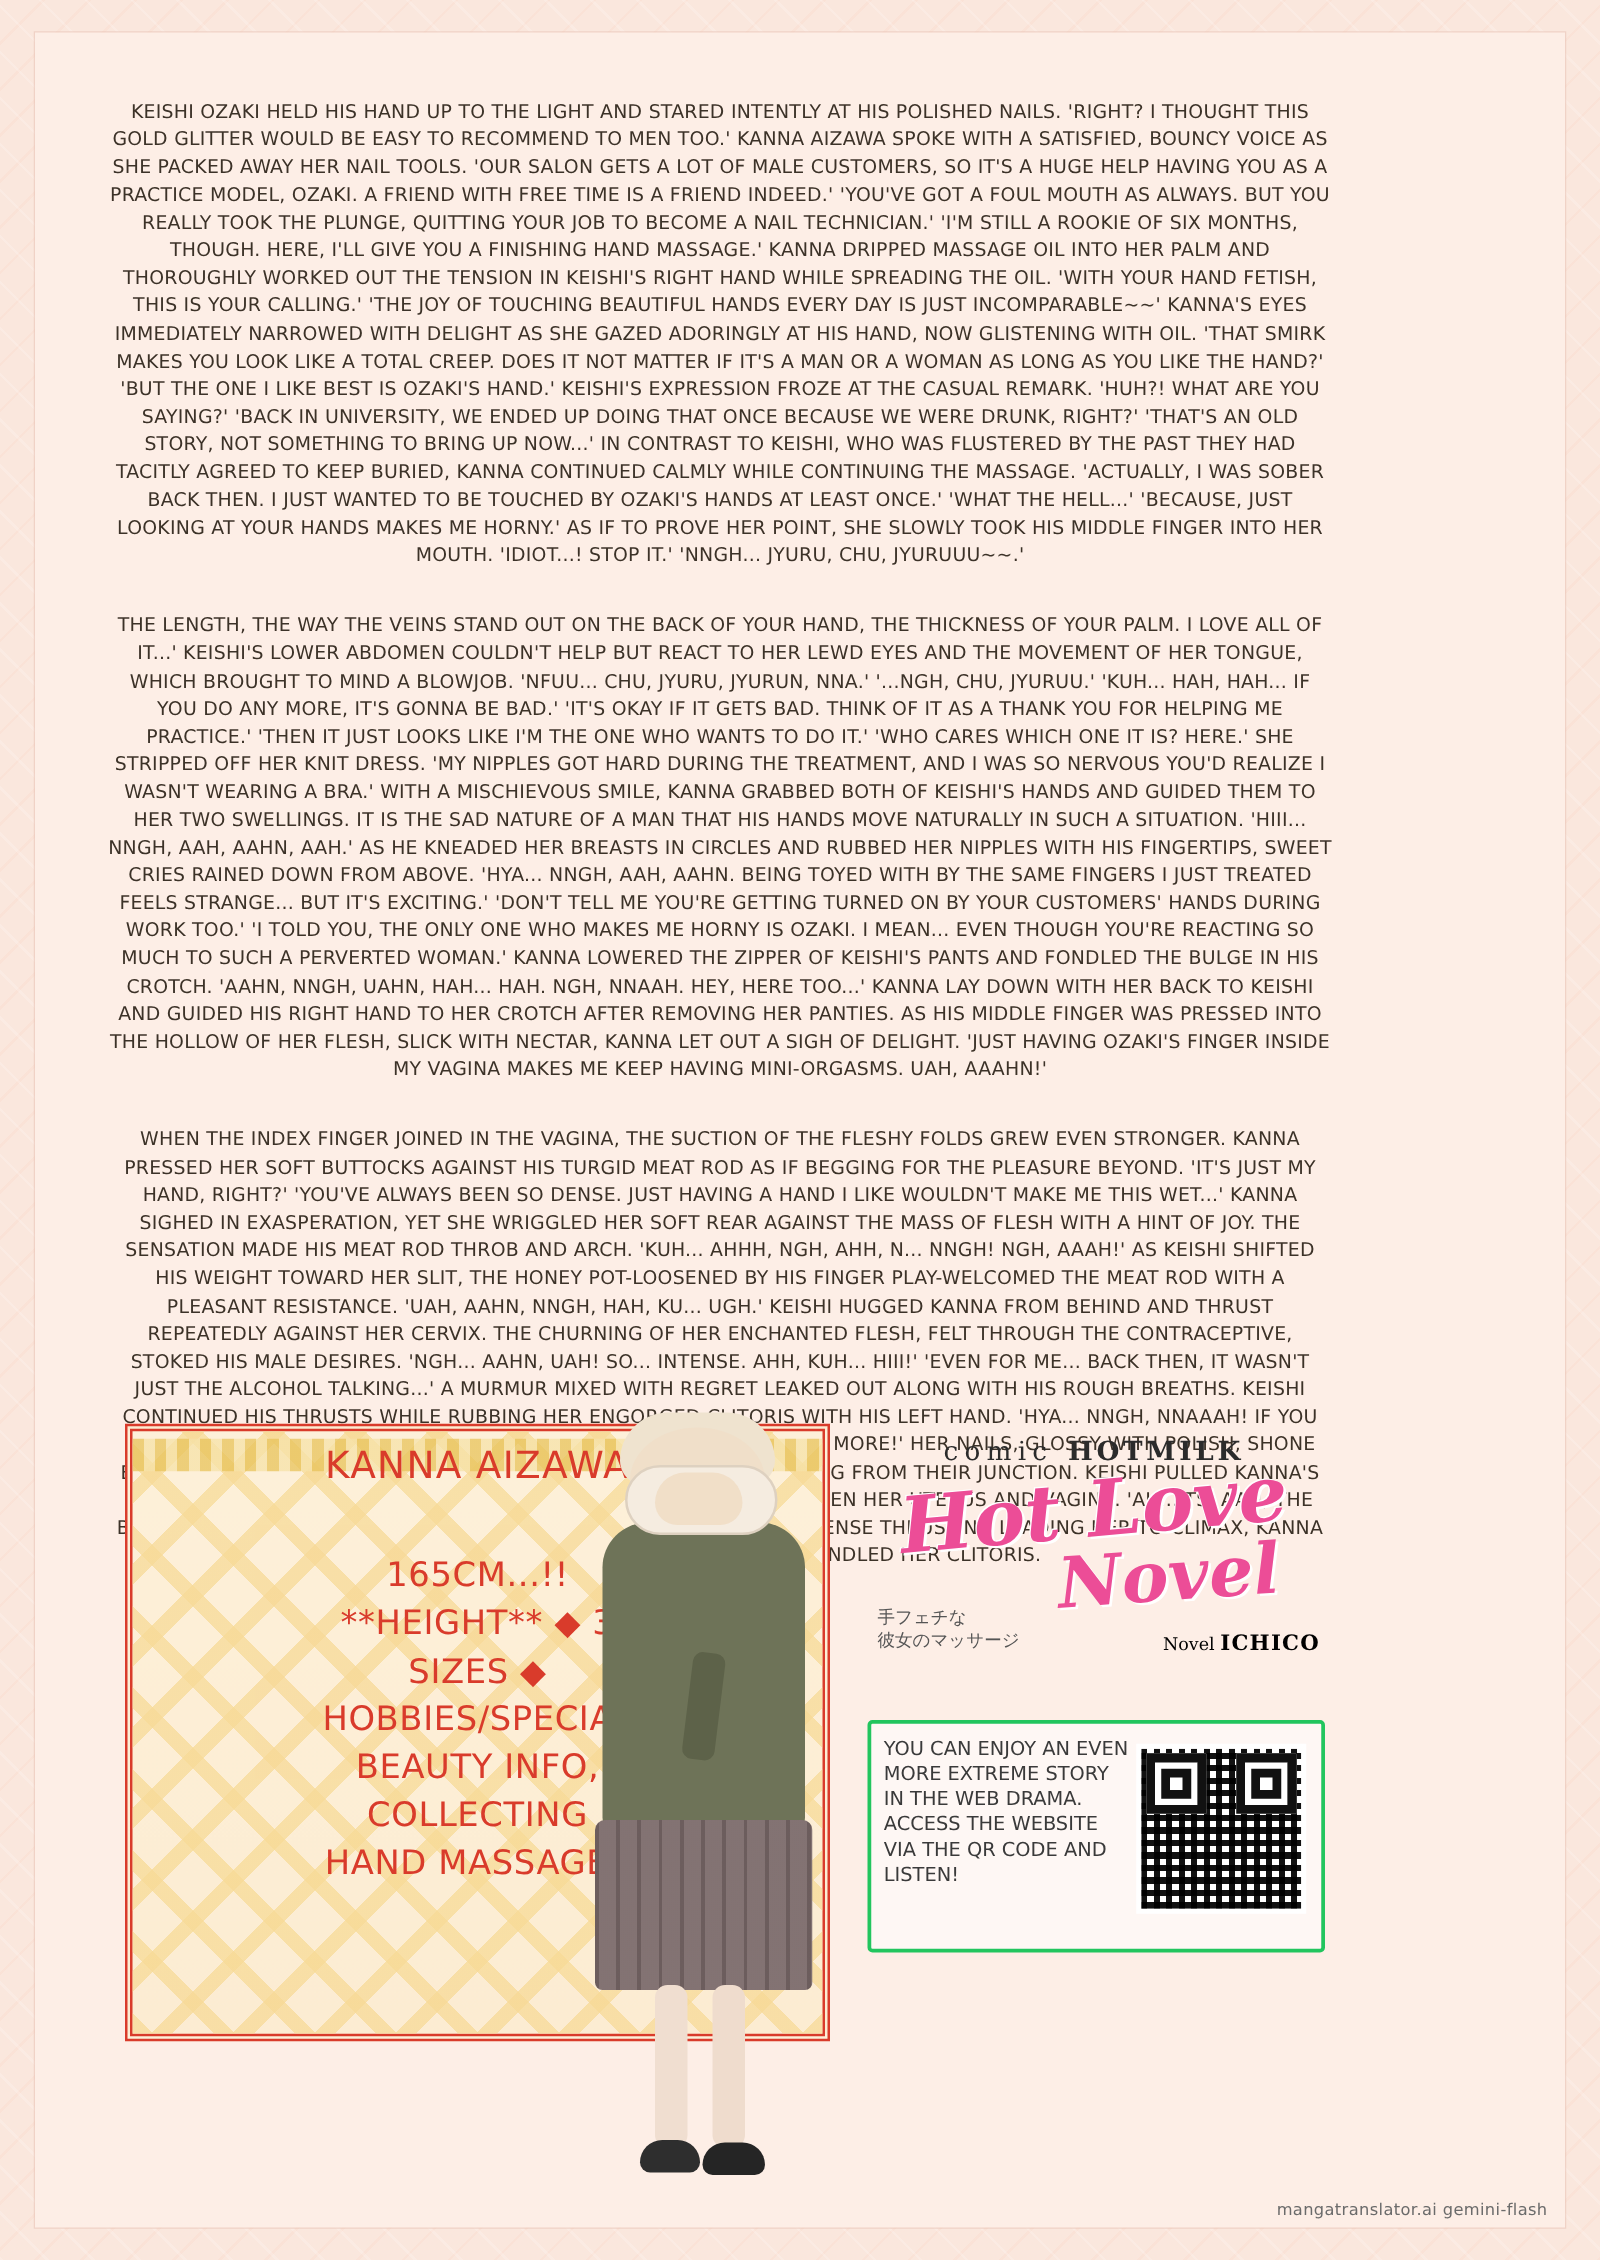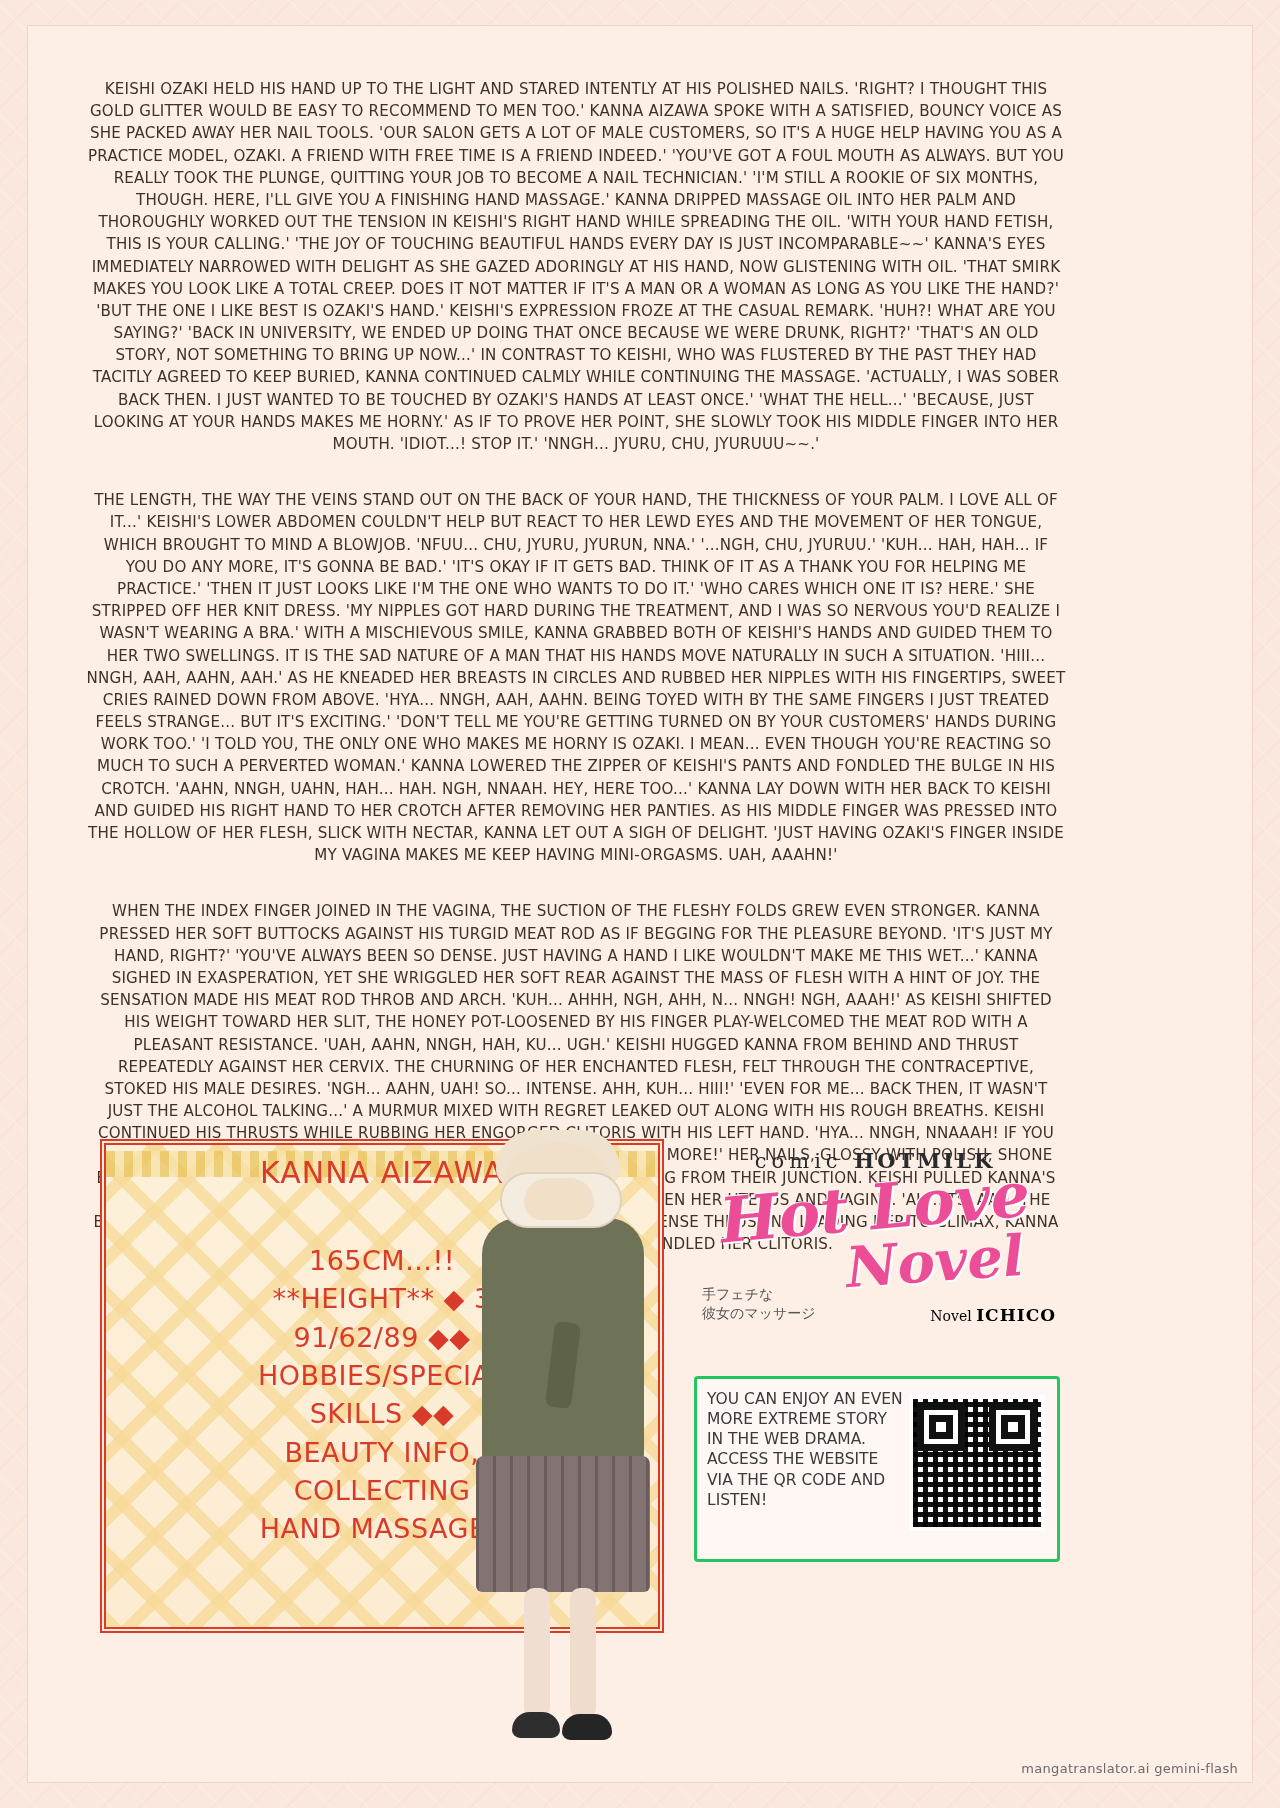--- a/index.html
+++ b/index.html
@@ -247,23 +247,22 @@
   </div>
 
   <div class="bottom">
 
     <div class="profile-card">
       <div class="lattice"></div>
       <div class="topband"></div>
       <div class="profile-name">Kanna Aizawa</div>
       <div class="profile-text">165cm...!!</div>
       <div class="profile-text" style="margin-top:0">**Height** ◆ 3</div>
-      <div class="profile-text" style="margin-top:0">91/62/89 ◆◆</div>
+      <div class="profile-text" style="margin-top:0">Sizes ◆</div>
       <div class="profile-text" style="margin-top:0">Hobbies/Special</div>
-      <div class="profile-text" style="margin-top:0">Skills ◆◆</div>
       <div class="profile-text" style="margin-top:0">Beauty Info,</div>
       <div class="profile-text" style="margin-top:0">Collecting</div>
       <div class="profile-text" style="margin-top:0">Hand Massages</div>
     </div>
 
     <div class="character">
       <div class="ch-hair"></div>
       <div class="ch-head"></div>
       <div class="ch-collar"></div>
       <div class="ch-body"></div>

